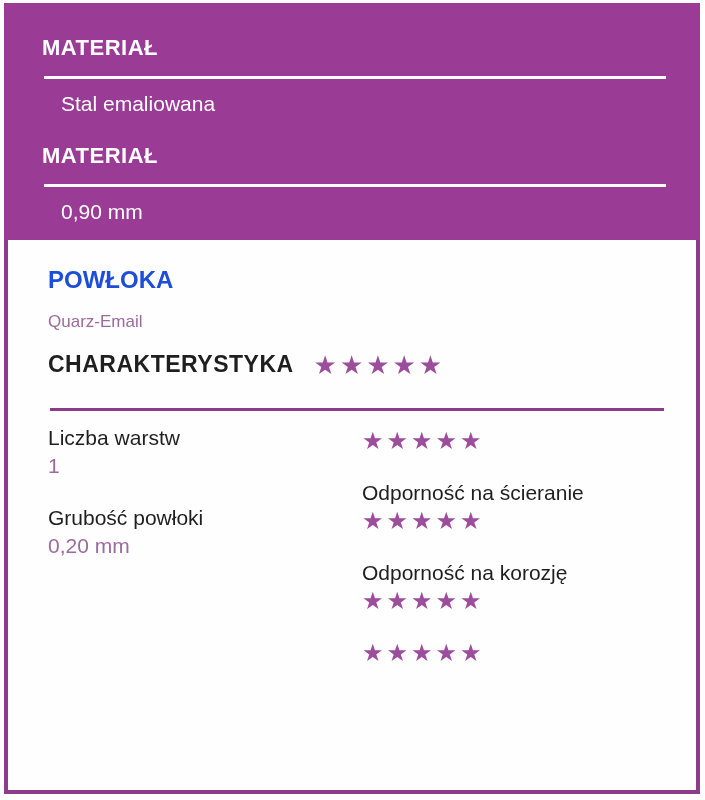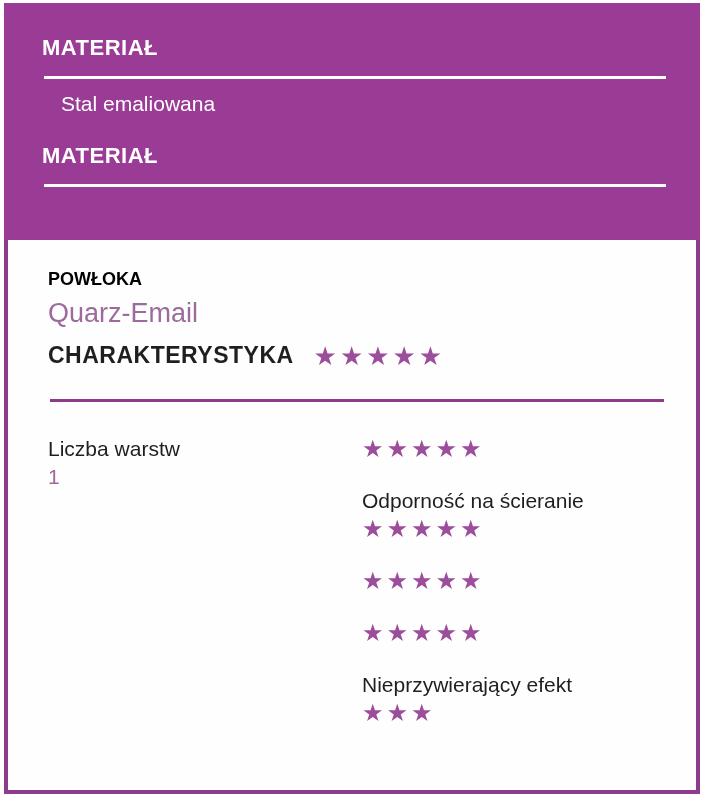--- a/index.html
+++ b/index.html
@@ -54,30 +54,30 @@
   
   .card {
     flex: 1 1 auto;
     background: #fefefe;
     border: 4px solid #8D3C8B;
     border-top: none;
     box-sizing: border-box;
     padding: 26px 0 0 40px;
   }
   .coating-label {
-    color: #000000;
+    color: #1d4ed8;
     font-weight: bold;
-    font-size: 18px;
+    font-size: 24px;
     line-height: 27px;
   }
   .coating-value {
     color: #9C6B9C;
-    font-size: 27px;
+    font-size: 17px;
     line-height: 26px;
-    margin-top: 7px;
+    margin-top: 16px;
   }
   .char-row {
     margin-top: 16px;
     display: flex;
     align-items: center;
   }
   .char-label {
     color: #1f1f1f;
     font-weight: bold;
     font-size: 23px;
@@ -96,21 +96,21 @@
     width: 614px;
     margin: 30px 0 0 2px;
   }
   
   .columns {
     display: flex;
     margin-top: 14px;
   }
   .col-left  { width: 314px; flex: 0 0 auto; }
   .col-right { flex: 1 1 auto; }
-  .row { margin-bottom: 26px; margin-top: 20px; }
+  .row { margin-bottom: 26px; }
   .row-label {
     color: #1f1f1f;
     font-size: 21px;
     line-height: 25px;
   }
   .row-value {
     color: #9C6B9C;
     font-size: 21px;
     line-height: 26px;
     margin-top: 3px;
@@ -127,20 +127,21 @@
 <body>
 
 <div class="frame">
 
   <div class="header">
     <div class="h-title">MATERIAŁ</div>
     <div class="h-rule"></div>
     <div class="h-value">Stal emaliowana</div>
     <div class="h-title second">MATERIAŁ</div>
     <div class="h-rule"></div>
+    <div class="h-value">0,90 mm</div>
   </div>
 
   <div class="card">
     <div class="coating-label">POWŁOKA</div>
     <div class="coating-value">Quarz-Email</div>
 
     <div class="char-row">
       <span class="char-label">CHARAKTERYSTYKA</span>
       <span class="char-stars">★★★★★</span>
     </div>
@@ -148,38 +149,39 @@
     <div class="p-rule"></div>
 
     <div class="columns">
 
       <div class="col-left">
         <div class="row">
           <div class="row-label">Liczba warstw</div>
           <div class="row-value">1</div>
         </div>
         <div class="row">
+          <div class="row-label">Grubość powłoki</div>
+          <div class="row-value">0,20 mm</div>
+        </div>
+        <div class="row">
         </div>
       </div>
 
       <div class="col-right">
         <div class="row">
           <div class="row-stars">★★★★★</div>
         </div>
         <div class="row">
           <div class="row-label">Odporność na ścieranie</div>
           <div class="row-stars">★★★★★</div>
         </div>
         <div class="row">
+          <div class="row-label">Odporność na korozję</div>
           <div class="row-stars">★★★★★</div>
         </div>
         <div class="row">
           <div class="row-stars">★★★★★</div>
-        </div>
-        <div class="row">
-          <div class="row-label">Nieprzywierający efekt</div>
-          <div class="row-stars">★★★</div>
         </div>
       </div>
 
     </div>
   </div>
 </div>
 
 </body></html>

